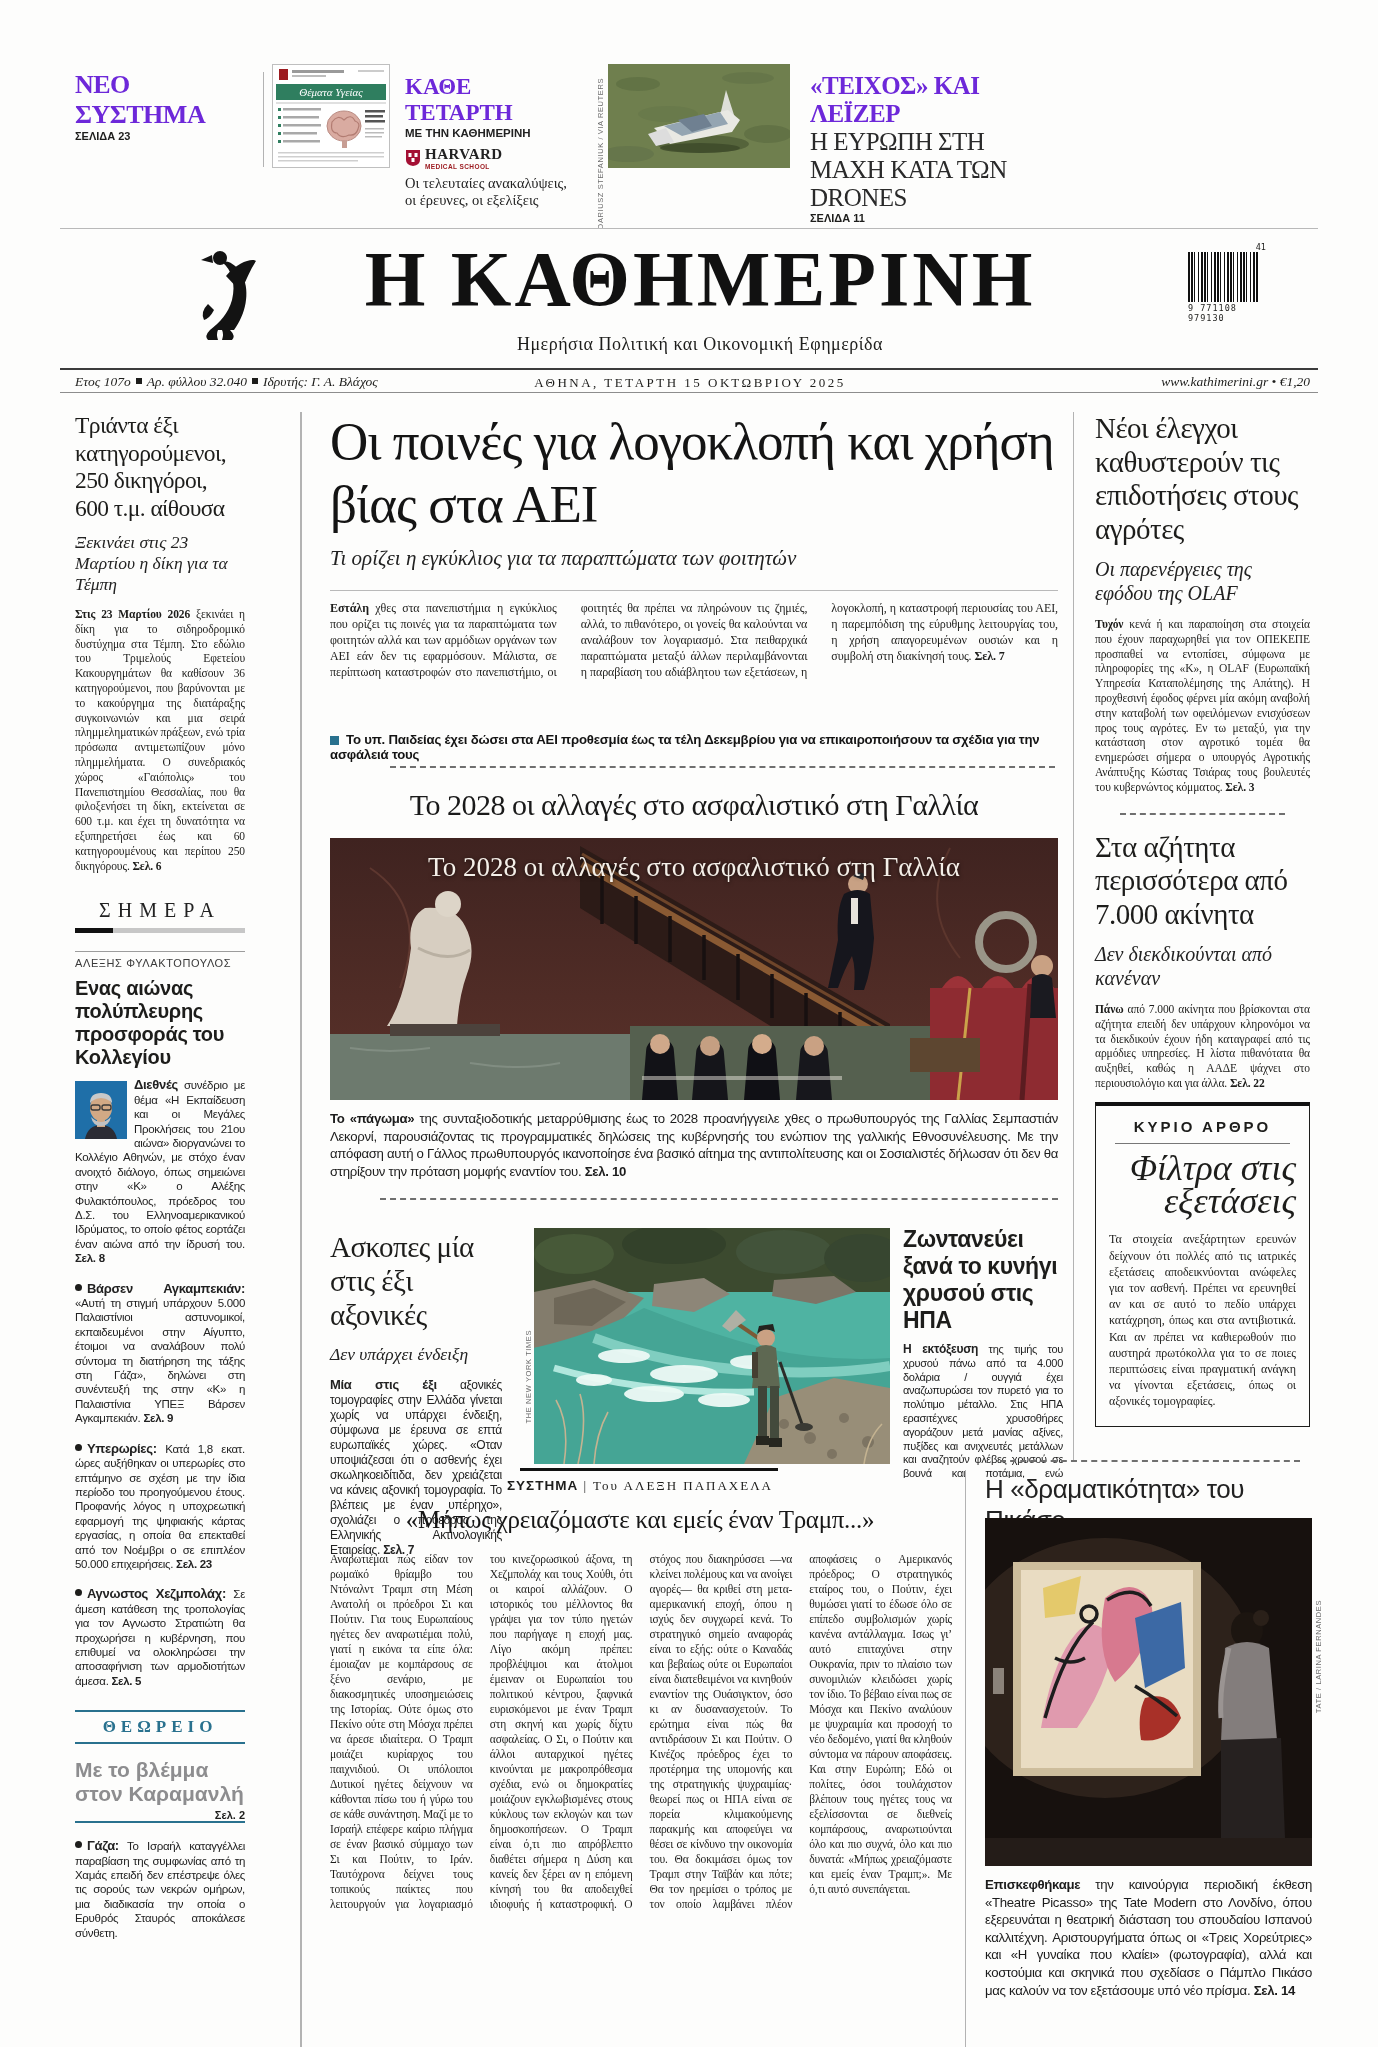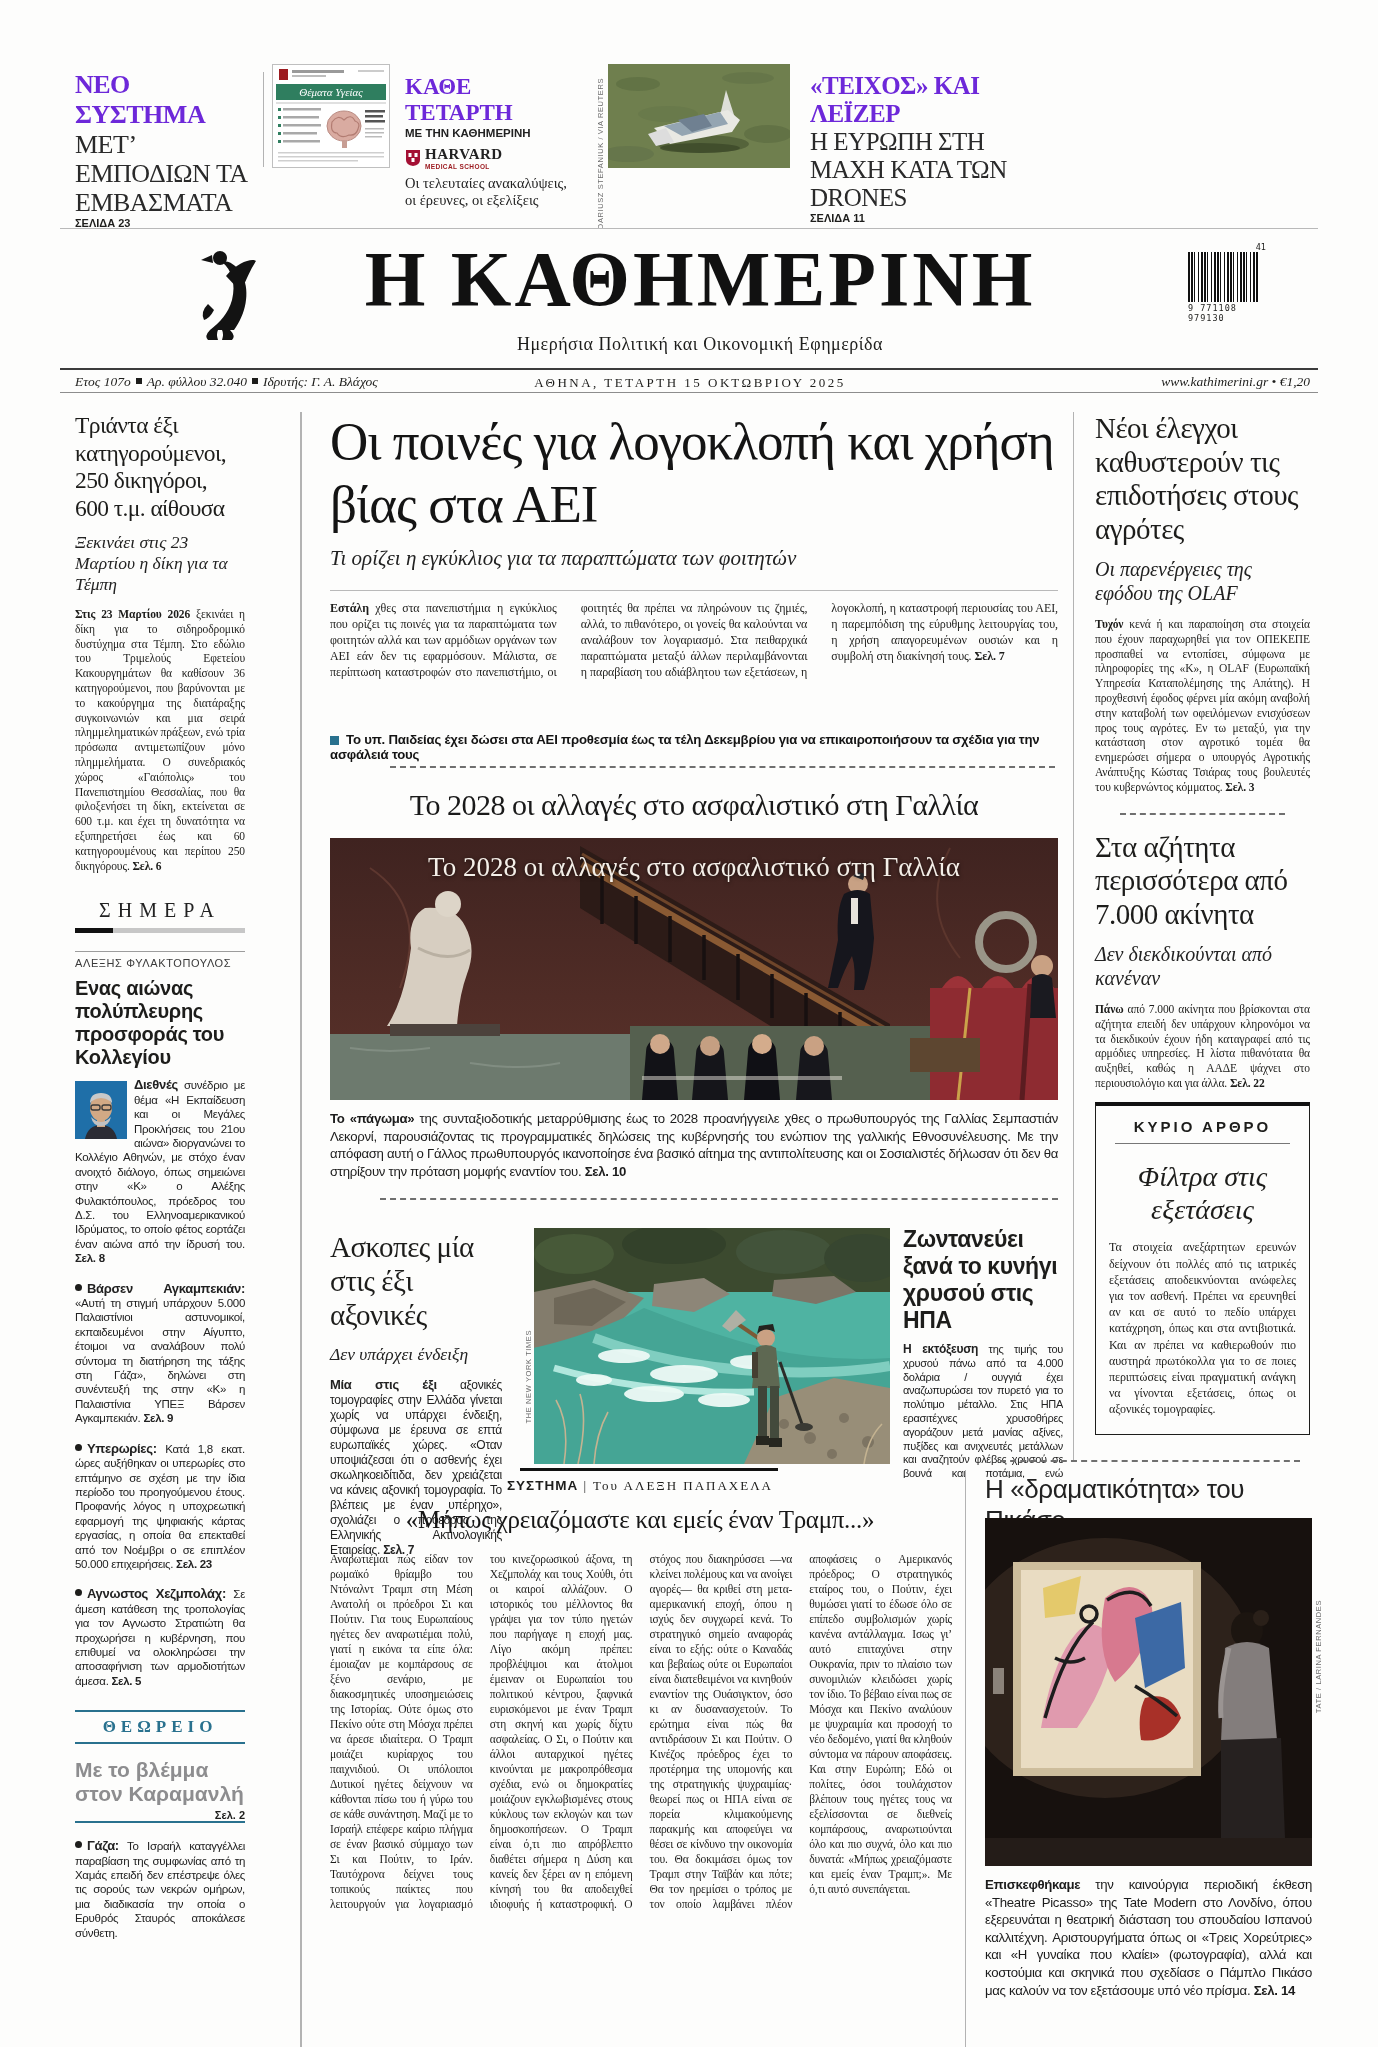--- a/index.html
+++ b/index.html
@@ -91,36 +91,35 @@
   .s-body{left:330px;top:1552px;width:622px;height:488px;overflow:hidden;column-count:4;column-gap:17px;
           font-size:11.5px;line-height:15px;text-align:justify;letter-spacing:-0.15px}
   
   .rightcol{left:1095px;top:412px;width:215px}
   .r-head{font-size:29px;line-height:33.5px;letter-spacing:-0.5px}
   .r-deck{font-style:italic;font-size:20px;line-height:24px;margin-top:11px;color:#222}
   .rdash{border-top:2px dashed #6f6f6f;margin:18px 25px 16px 25px}
   .kbox{margin-top:4px;border:1px solid #1d1d1b;border-top:4px solid #111;padding:12px 13px 16px 13px}
   .kbox .hd{text-align:center;font-family:"Liberation Sans",sans-serif;font-weight:bold;font-size:15px;letter-spacing:3px}
   .kbox .rl{height:1px;background:#777;margin:8px 6px 0 6px}
-  .kbox .tt{text-align:center;font-style:italic;font-size:28px;line-height:33px;margin-top:16px}
+  .kbox .tt{text-align:right;font-style:italic;font-size:36px;line-height:33px;margin-top:8px}
   .kbox .bd{font-size:12px;line-height:16.2px;margin-top:13px}
   
   .p-head{left:985px;top:1474px;width:328px;font-family:"Liberation Sans",sans-serif;font-size:26px;letter-spacing:-0.4px;color:#222}
   .p-cap{left:985px;top:1876px;width:327px}
   .imgbox{position:absolute;overflow:hidden}
   svg{display:block}
 </style>
 </head>
 <body>
 
 <div class="page">
 
   <div class="abs promoL">
     <div class="k red">ΝΕΟ ΣΥΣΤΗΜΑ</div>
-    <div class="t">ΜΕΤ’ ΕΜΠΟΔΙΩΝ ΤΑ ΕΜΒΑΣΜΑΤΑ</div>
     <div class="pr-page">ΣΕΛΙΔΑ 23</div>
   </div>
   <div class="vline" style="left:263px;top:72px;height:95px"></div>
 
   <div class="imgbox" style="left:272px;top:64px;width:118px;height:104px">
     <svg viewBox="0 0 118 104" width="118" height="104">
       <rect x="0.5" y="0.5" width="117" height="103" fill="#ffffff" stroke="#bfbfbf"></rect>
       <rect x="7" y="5" width="9" height="11" fill="#9c1b20"></rect>
       <rect x="20" y="6" width="52" height="3" fill="#9a9a9a"></rect>
         <rect x="20" y="11" width="34" height="2" fill="#bdbdbd"></rect>

